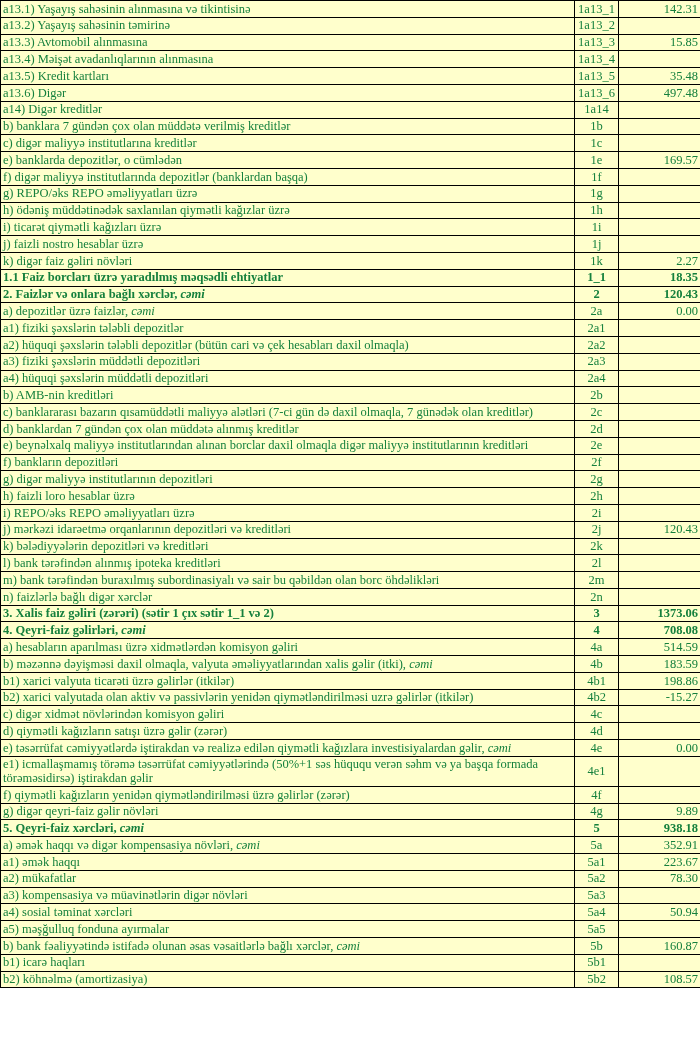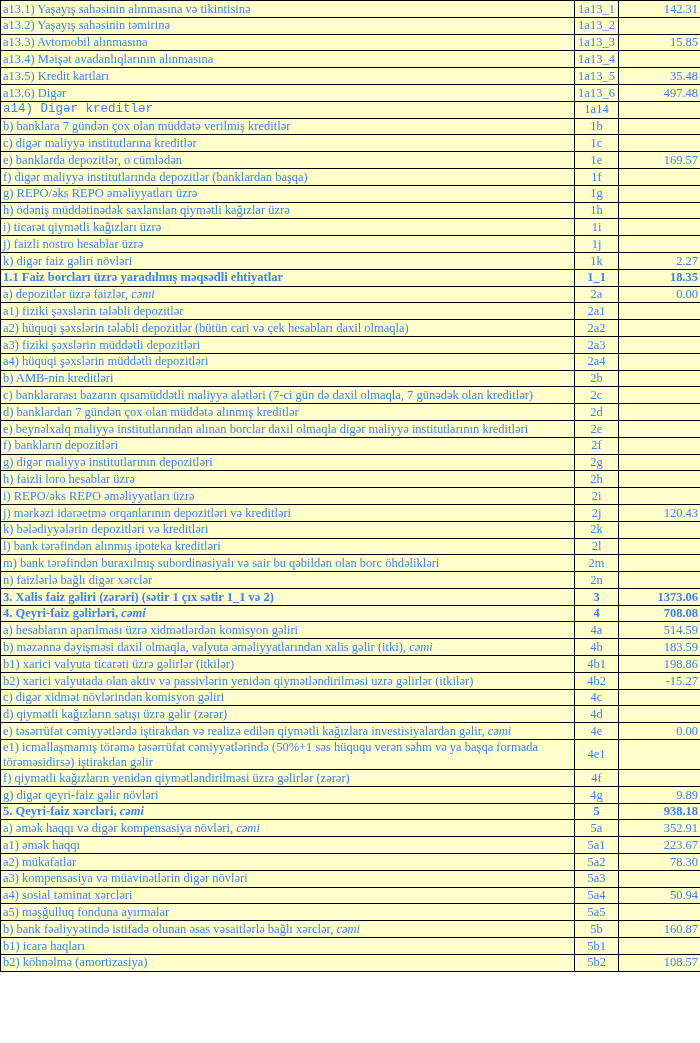--- a/index.html
+++ b/index.html
@@ -9,21 +9,21 @@
   }
   body {
     width: 700px;
   }
   table.report {
     border-collapse: collapse;
     table-layout: fixed;
     width: 700px;
     font-family: "Liberation Serif", "DejaVu Serif", serif;
     font-size: 12.5px;
-    color: #3b82f6;
+    color: #15803d;
   }
   table.report td {
     border: 1px solid #000000;
     background: #FFFFCC;
     height: 15.8px;
     padding: 0 2px;
     vertical-align: middle;
     line-height: 14.5px;
     overflow: hidden;
   }
@@ -43,21 +43,21 @@
   }
   td.value-cell.filled {
     background: #FFFFCC;
   }
   tr.bold td {
     font-weight: bold;
   }
   
   td.lv-section { padding-left: 3px; margin-left: 48px; }
   td.lv-item    { padding-left: 5px; margin-top: 11px; }
-  td.lv-sub     { padding-left: 17px; font-family: Liberation Mono, monospace; }
+  td.lv-sub     { padding-left: 17px; }
   td.lv-subsub  { padding-left: 32px; }
 </style>
 </head>
 <body>
 
 <table class="report">
   <colgroup>
     <col style="width:574px">
     <col style="width:44px">
     <col style="width:82px">
@@ -141,20 +141,25 @@
       <tr>
         <td class="label-cell lv-item"><span>k) digər faiz gəliri növləri</span></td>
         <td class="code-cell">1k</td>
         <td class="value-cell">2.27</td>
       </tr>
       <tr class="bold">
         <td class="label-cell lv-section"><span>1.1 Faiz borcları üzrə yaradılmış məqsədli ehtiyatlar</span></td>
         <td class="code-cell">1_1</td>
         <td class="value-cell">18.35</td>
       </tr>
+      <tr class="bold">
+        <td class="label-cell lv-section"><span>2. Faizlər və onlara bağlı xərclər, </span><i>cəmi</i></td>
+        <td class="code-cell">2</td>
+        <td class="value-cell filled">120.43</td>
+      </tr>
       <tr>
         <td class="label-cell lv-item"><span>a) depozitlər üzrə faizlər, </span><i>cəmi</i></td>
         <td class="code-cell">2a</td>
         <td class="value-cell filled">0.00</td>
       </tr>
       <tr>
         <td class="label-cell lv-subsub"><span>a1) fiziki şəxslərin tələbli depozitlər</span></td>
         <td class="code-cell">2a1</td>
         <td class="value-cell"></td>
       </tr>

